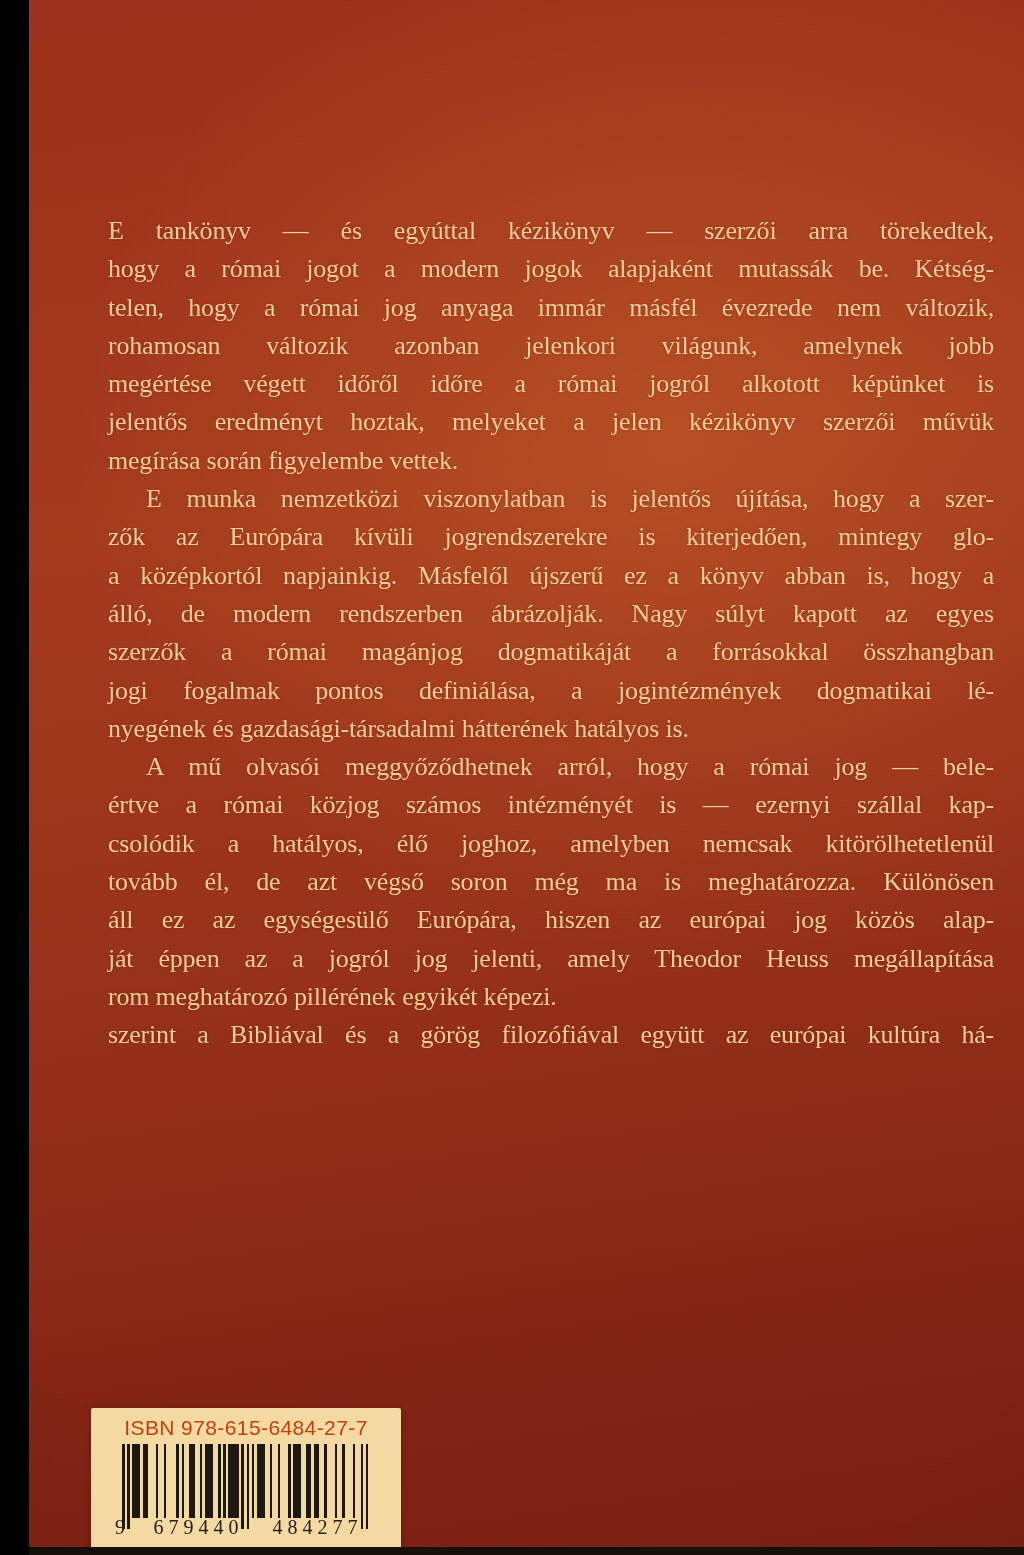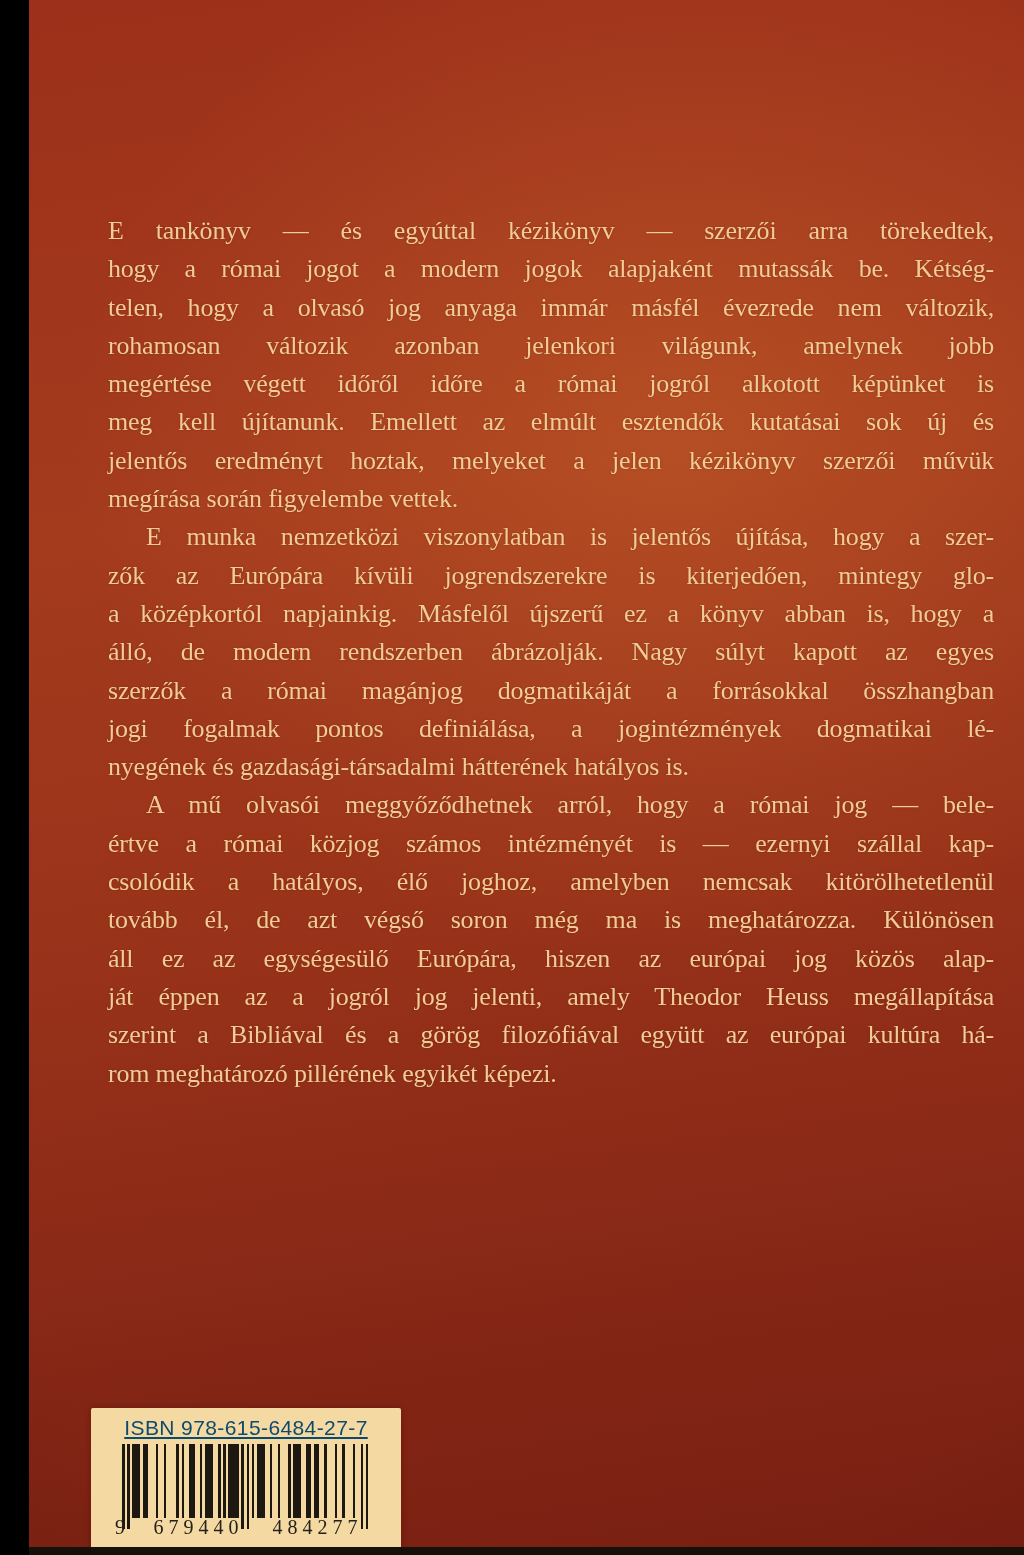--- a/index.html
+++ b/index.html
@@ -18,21 +18,21 @@
     color:#f0cc97;text-shadow:0 0 2px rgba(90,25,8,0.35);}
   .para{margin:0;}
   .line{text-align:justify;text-align-last:justify;white-space:nowrap;height:38.3px;overflow:visible;}
   .line.indent{padding-left:38px;}
   .line.last{text-align-last:left;}
   
   .isbn-label{position:absolute;left:62px;top:1408px;width:310px;height:147px;
     border-radius:2px;padding-top:7px;box-sizing:border-box;
     box-shadow:0 0 6px rgba(60,10,5,0.35);}
   .isbn-text{font-family:"Liberation Sans","DejaVu Sans",sans-serif;
-    font-size:21px;letter-spacing:0.4px;color:#0c4a6e;text-align:center;line-height:26px;text-decoration:underline;}
+    font-size:21px;letter-spacing:0.4px;color:#c2410c;text-align:center;line-height:26px;}
   .barcode{width:248px;height:86px;margin:3px auto 0;font-size:0;white-space:nowrap;position:relative;}
   .mod{display:inline-block;width:2.6px;height:74px;vertical-align:top;}
   .mod.bar{background:#1d1812;}
   .mod.guard{height:85px;}
   .barcode-digits{position:relative;width:262px;margin:-14px auto 0;
     display:grid;grid-template-columns:24px 1fr 1fr;
     font-family:"Liberation Serif","DejaVu Serif",serif;
     font-size:20px;color:#24201a;}
   .bc-group{text-align:center;letter-spacing:5px;}
   .bc-first{text-align:left;letter-spacing:0;}
@@ -42,45 +42,44 @@
 </head>
 <body>
 
 <div class="stage">
   <div class="cover">
 
     <div class="blurb" style="color: rgb(240, 204, 151);">
         <div class="para">
           <div class="line">E tankönyv — és egyúttal kézikönyv — szerzői arra törekedtek,</div>
           <div class="line">hogy a római jogot a modern jogok alapjaként mutassák be. Kétség-</div>
-          <div class="line">telen, hogy a olvasó jog anyaga immár másfél évezrede nem változik,</div>
+          <div class="line">telen, hogy a római jog anyaga immár másfél évezrede nem változik,</div>
           <div class="line">rohamosan változik azonban jelenkori világunk, amelynek jobb</div>
           <div class="line">megértése végett időről időre a római jogról alkotott képünket is</div>
-          <div class="line">meg kell újítanunk. Emellett az elmúlt esztendők kutatásai sok új és</div>
           <div class="line">jelentős eredményt hoztak, melyeket a jelen kézikönyv szerzői művük</div>
           <div class="line last">megírása során figyelembe vettek.</div>
         </div>
         <div class="para">
           <div class="line indent">E munka nemzetközi viszonylatban is jelentős újítása, hogy a szer-</div>
           <div class="line">zők az Európára kívüli jogrendszerekre is kiterjedően, mintegy glo-</div>
           <div class="line">a középkortól napjainkig. Másfelől újszerű ez a könyv abban is, hogy a</div>
           <div class="line">álló, de modern rendszerben ábrázolják. Nagy súlyt kapott az egyes</div>
           <div class="line">szerzők a római magánjog dogmatikáját a forrásokkal összhangban</div>
           <div class="line">jogi fogalmak pontos definiálása, a jogintézmények dogmatikai lé-</div>
           <div class="line last">nyegének és gazdasági-társadalmi hátterének hatályos is.</div>
         </div>
         <div class="para">
           <div class="line indent">A mű olvasói meggyőződhetnek arról, hogy a római jog — bele-</div>
           <div class="line">értve a római közjog számos intézményét is — ezernyi szállal kap-</div>
           <div class="line">csolódik a hatályos, élő joghoz, amelyben nemcsak kitörölhetetlenül</div>
           <div class="line">tovább él, de azt végső soron még ma is meghatározza. Különösen</div>
           <div class="line">áll ez az egységesülő Európára, hiszen az európai jog közös alap-</div>
           <div class="line">ját éppen az a jogról jog jelenti, amely Theodor Heuss megállapítása</div>
+          <div class="line last">rom meghatározó pillérének egyikét képezi.</div>
           <div class="line">szerint a Bibliával és a görög filozófiával együtt az európai kultúra há-</div>
-          <div class="line last">rom meghatározó pillérének egyikét képezi.</div>
         </div>
       </div>
 
     <div class="isbn-label" style="background: rgb(245, 217, 163);">
       <div class="isbn-text">ISBN 978-615-6484-27-7</div>
       <div class="barcode"><span class="mod bar guard" style="background: rgb(29, 24, 18);"></span><span class="mod guard"></span><span class="mod bar guard" style="background: rgb(29, 24, 18);"></span><span class="mod"></span><span class="mod bar" style="background: rgb(29, 24, 18);"></span><span class="mod bar" style="background: rgb(29, 24, 18);"></span><span class="mod bar" style="background: rgb(29, 24, 18);"></span><span class="mod"></span><span class="mod bar" style="background: rgb(29, 24, 18);"></span><span class="mod bar" style="background: rgb(29, 24, 18);"></span><span class="mod"></span><span class="mod"></span><span class="mod"></span><span class="mod bar" style="background: rgb(29, 24, 18);"></span><span class="mod"></span><span class="mod"></span><span class="mod bar" style="background: rgb(29, 24, 18);"></span><span class="mod"></span><span class="mod"></span><span class="mod"></span><span class="mod"></span><span class="mod bar" style="background: rgb(29, 24, 18);"></span><span class="mod"></span><span class="mod bar" style="background: rgb(29, 24, 18);"></span><span class="mod"></span><span class="mod"></span><span class="mod bar" style="background: rgb(29, 24, 18);"></span><span class="mod bar" style="background: rgb(29, 24, 18);"></span><span class="mod"></span><span class="mod"></span><span class="mod bar" style="background: rgb(29, 24, 18);"></span><span class="mod"></span><span class="mod bar" style="background: rgb(29, 24, 18);"></span><span class="mod bar" style="background: rgb(29, 24, 18);"></span><span class="mod bar" style="background: rgb(29, 24, 18);"></span><span class="mod"></span><span class="mod"></span><span class="mod bar" style="background: rgb(29, 24, 18);"></span><span class="mod"></span><span class="mod bar" style="background: rgb(29, 24, 18);"></span><span class="mod"></span><span class="mod bar" style="background: rgb(29, 24, 18);"></span><span class="mod bar" style="background: rgb(29, 24, 18);"></span><span class="mod bar" style="background: rgb(29, 24, 18);"></span><span class="mod bar" style="background: rgb(29, 24, 18);"></span><span class="mod guard"></span><span class="mod bar guard" style="background: rgb(29, 24, 18);"></span><span class="mod guard"></span><span class="mod bar guard" style="background: rgb(29, 24, 18);"></span><span class="mod guard"></span><span class="mod bar" style="background: rgb(29, 24, 18);"></span><span class="mod"></span><span class="mod bar" style="background: rgb(29, 24, 18);"></span><span class="mod bar" style="background: rgb(29, 24, 18);"></span><span class="mod bar" style="background: rgb(29, 24, 18);"></span><span class="mod"></span><span class="mod"></span><span class="mod bar" style="background: rgb(29, 24, 18);"></span><span class="mod"></span><span class="mod"></span><span class="mod bar" style="background: rgb(29, 24, 18);"></span><span class="mod"></span><span class="mod"></span><span class="mod"></span><span class="mod bar" style="background: rgb(29, 24, 18);"></span><span class="mod"></span><span class="mod bar" style="background: rgb(29, 24, 18);"></span><span class="mod bar" style="background: rgb(29, 24, 18);"></span><span class="mod bar" style="background: rgb(29, 24, 18);"></span><span class="mod"></span><span class="mod"></span><span class="mod bar" style="background: rgb(29, 24, 18);"></span><span class="mod bar" style="background: rgb(29, 24, 18);"></span><span class="mod"></span><span class="mod bar" style="background: rgb(29, 24, 18);"></span><span class="mod bar" style="background: rgb(29, 24, 18);"></span><span class="mod"></span><span class="mod"></span><span class="mod bar" style="background: rgb(29, 24, 18);"></span><span class="mod"></span><span class="mod"></span><span class="mod"></span><span class="mod bar" style="background: rgb(29, 24, 18);"></span><span class="mod"></span><span class="mod"></span><span class="mod bar" style="background: rgb(29, 24, 18);"></span><span class="mod"></span><span class="mod"></span><span class="mod"></span><span class="mod bar" style="background: rgb(29, 24, 18);"></span><span class="mod"></span><span class="mod"></span><span class="mod bar guard" style="background: rgb(29, 24, 18);"></span><span class="mod guard"></span><span class="mod bar guard" style="background: rgb(29, 24, 18);"></span></div>
       <div class="barcode-digits">
         <span class="bc-group bc-first">9</span>
         <span class="bc-group">679440</span>
         <span class="bc-group">484277</span>

